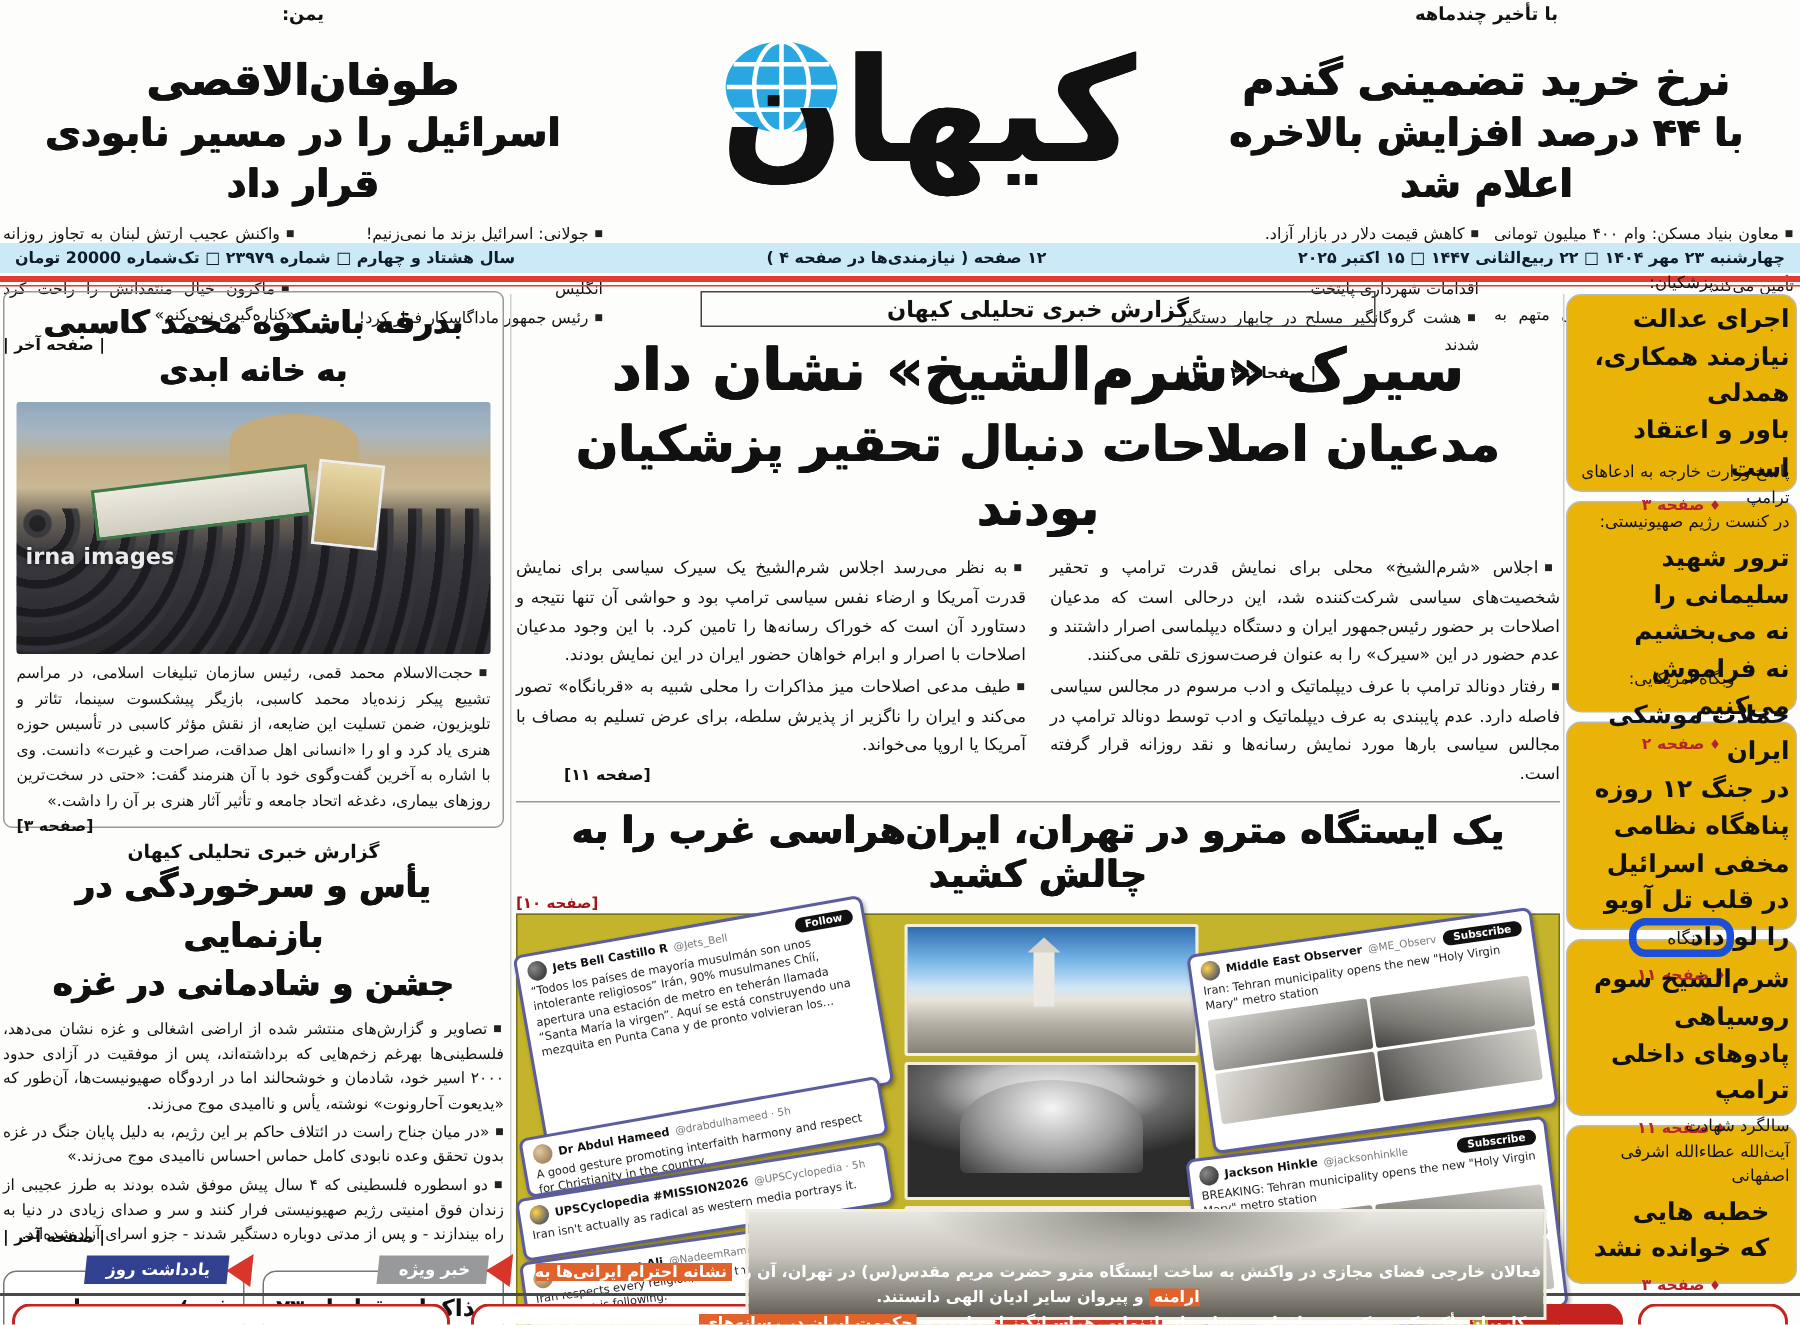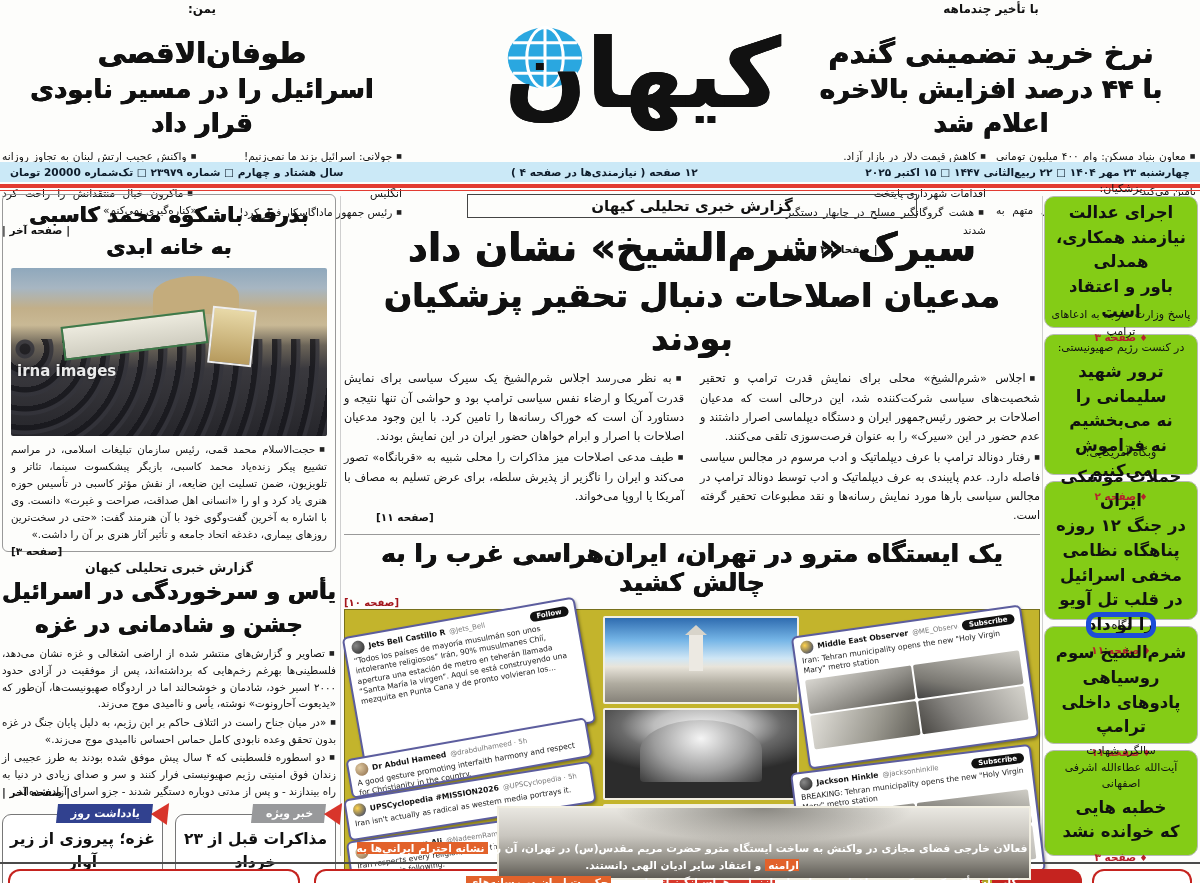--- a/index.html
+++ b/index.html
@@ -18,36 +18,36 @@
   #m-right { left:786px; width:410px; }
   #m-left  { left:2px;  width:400px; }
   .m-kicker { text-align:center; font-size:12px; font-weight:bold; margin-bottom:18px; }
   .m-h1 { text-align:center; font-size:29px; line-height:1.35; }
   .m-h2 { text-align:center; font-size:26px; line-height:1.3; }
   .m-bullets { display:flex; gap:10px; margin-top:7px; }
   .m-col { flex:1; font-size:10.6px; line-height:1.65; text-align:justify; }
   .b::before { content:"■"; font-size:6px; color:#222; margin-left:4px; position:relative; top:-2px; }
   .b { margin-bottom:2px; }
   .pref-black { font-weight:bold; font-size:10.5px; text-align:left; }
-  #logo { position:absolute; left:449px; top:4px; width:350px; height:152px; }
+  #logo { position:absolute; left:425px; top:4px; width:350px; height:152px; }
   #logo-text { position:absolute; right:18px; top:6px; font-size:96px; font-weight:bold; line-height:1.35; }
   #globe { position:absolute; left:58px; top:22px; }
 
   
   #dateline { position:absolute; top:162px; left:0; width:1200px; height:20px;
     background:#cbe9f7; display:flex; align-items:center; justify-content:space-between;
     padding:0 10px; font-size:10.6px; font-weight:bold; color:#0d1b2a; }
   #rule1 { position:absolute; top:184px; left:0; width:1200px; height:4px; background:#e23b31; }
   #rule2 { position:absolute; top:190px; left:0; width:1200px; height:1px; background:#e23b31; }
 
   
   #sidebar { position:absolute; left:1044px; top:196px; width:154px; }
-  .sbox { background:#84cc16; border:1px solid #b9b9b9; border-radius:10px; margin-bottom:6px;
+  .sbox { background:#eab308; border:1px solid #b9b9b9; border-radius:10px; margin-bottom:6px;
     display:flex; flex-direction:column; align-items:center; justify-content:center;
-    text-align:center; padding:6px 4px; }
+    text-align:right; padding:6px 4px; }
   .sbox .k { font-size:11px; line-height:1.5; }
   .sbox .h { font-weight:bold; font-size:16.5px; line-height:1.5; margin-top:3px; }
   .sbox .pr { color:#b5232d; font-weight:bold; font-size:10.5px; margin-top:6px; }
   .sbox .pr::before { content:"♦ "; font-size:9px; }
   .pill { border:5px solid #1d4ed8; border-radius:11px; padding:1px 20px; font-size:11.5px; }
 
   
   #center { position:absolute; left:344px; top:194px; width:696px; }
   #kicker-box { width:450px; margin:0 auto; border:1.5px solid #444; text-align:center;
     font-size:15px; font-weight:bold; padding:2px 0; }
@@ -264,21 +264,21 @@
 </div>
 
 <div id="center">
   <div id="kicker-box">گزارش خبری تحلیلی کیهان</div>
   <div id="main-h1" class="heavy">سیرک «شرم‌الشیخ» نشان داد</div>
   <div id="main-h2" class="heavy">مدعیان اصلاحات دنبال تحقیر پزشکیان بودند</div>
 
   <div id="main-cols">
     <div class="mc">
       <div class="b">اجلاس «شرم‌الشیخ» محلی برای نمایش قدرت ترامپ و تحقیر شخصیت‌های سیاسی شرکت‌کننده شد، این درحالی است که مدعیان اصلاحات بر حضور رئیس‌جمهور ایران و دستگاه دیپلماسی اصرار داشتند و عدم حضور در این «سیرک» را به عنوان فرصت‌سوزی تلقی می‌کنند.</div>
-      <div class="b">رفتار دونالد ترامپ با عرف دیپلماتیک و ادب مرسوم در مجالس سیاسی فاصله دارد. عدم پایبندی به عرف دیپلماتیک و ادب توسط دونالد ترامپ در مجالس سیاسی بارها مورد نمایش رسانه‌ها و نقد مطبوعات تحقیر گرفته است.</div>
+      <div class="b">رفتار دونالد ترامپ با عرف دیپلماتیک و ادب مرسوم در مجالس سیاسی فاصله دارد. عدم پایبندی به عرف دیپلماتیک و ادب توسط دونالد ترامپ در مجالس سیاسی بارها مورد نمایش رسانه‌ها و نقد روزانه قرار گرفته است.</div>
     </div>
     <div class="mc">
       <div class="b">به نظر می‌رسد اجلاس شرم‌الشیخ یک سیرک سیاسی برای نمایش قدرت آمریکا و ارضاء نفس سیاسی ترامپ بود و حواشی آن تنها نتیجه و دستاورد آن است که خوراک رسانه‌ها را تامین کرد. با این وجود مدعیان اصلاحات با اصرار و ابرام خواهان حضور ایران در این نمایش بودند.</div>
       <div class="b">طیف مدعی اصلاحات میز مذاکرات را محلی شبیه به «قربانگاه» تصور می‌کند و ایران را ناگزیر از پذیرش سلطه، برای عرض تسلیم به مصاف با آمریکا یا اروپا می‌خواند.</div>
       <div id="p11">[صفحه ۱۱]</div>
     </div>
   </div>
 
   <hr id="cdiv">
 
@@ -362,21 +362,21 @@
           <i></i>
           <i></i>
           <i></i>
           <i></i>
         </div>
     </div>
 
     <div id="collage-cap">
       <span>فعالان خارجی فضای مجازی در واکنش به ساخت ایستگاه مترو حضرت مریم مقدس(س) در تهران، آن را</span>
       <span class="hl">نشانه احترام ایرانی‌ها به ارامنه</span>
-      <span>و اعتقاد سایر ادیان الهی دانستند.</span>
+      <span>و پیروان سایر ادیان الهی دانستند.</span>
       <br>
       <span>کاربران تأکید کردند که چنین اقدامی نشان داد بازنمایی هراس‌انگیز از جامعه و</span>
       <span class="hl">حکومت ایران در رسانه‌های</span>
       <span>غربی درست نبوده است.</span>
     </div>
   </div>
 </div>
 
 <div id="leftcol">
 
@@ -389,21 +389,21 @@
       <span class="coffin"></span>
       <span class="poster"></span>
       <span class="wm">irna images</span>
     </div>
     <div id="kasbi-body" class="b">حجت‌الاسلام محمد قمی، رئیس سازمان تبلیغات اسلامی، در مراسم تشییع پیکر زنده‌یاد محمد کاسبی، بازیگر پیشکسوت سینما، تئاتر و تلویزیون، ضمن تسلیت این ضایعه، از نقش مؤثر کاسبی در تأسیس حوزه هنری یاد کرد و او را «انسانی اهل صداقت، صراحت و غیرت» دانست. وی با اشاره به آخرین گفت‌وگوی خود با آن هنرمند گفت: «حتی در سخت‌ترین روزهای بیماری، دغدغه اتحاد جامعه و تأثیر آثار هنری بر آن را داشت.»</div>
     <div id="kasbi-ref">[صفحه ۳]</div>
   </div>
 
   <div id="gaza">
     <div id="gaza-k">گزارش خبری تحلیلی کیهان</div>
-    <div id="gaza-h" class="heavy preline">یأس و سرخوردگی در اسرائیل
+    <div id="gaza-h" class="heavy preline">یأس و سرخوردگی در بازنمایی
 جشن و شادمانی در غزه</div>
     <div id="gaza-body">
       <div class="b">تصاویر و گزارش‌های منتشر شده از اراضی اشغالی و غزه نشان می‌دهد، فلسطینی‌ها بهرغم زخم‌هایی که برداشته‌اند، پس از موفقیت در آزادی حدود ۲۰۰۰ اسیر خود، شادمان و خوشحالند اما در اردوگاه صهیونیست‌ها، آن‌طور که «یدیعوت آحارونوت» نوشته، یأس و ناامیدی موج می‌زند.</div>
       <div class="b">«در میان جناح راست در ائتلاف حاکم بر این رژیم، به دلیل پایان جنگ در غزه بدون تحقق وعده نابودی کامل حماس احساس ناامیدی موج می‌زند.»</div>
       <div class="b">دو اسطوره فلسطینی که ۴ سال پیش موفق شده بودند به طرز عجیبی از زندان فوق امنیتی رژیم صهیونیستی فرار کنند و سر و صدای زیادی در دنیا به راه بیندازند - و پس از مدتی دوباره دستگیر شدند - جزو اسرای آزاد شده‌اند.</div>
     </div>
     <div id="gaza-ref">| صفحه آخر |</div>
   </div>
 
   <div id="note-row">

